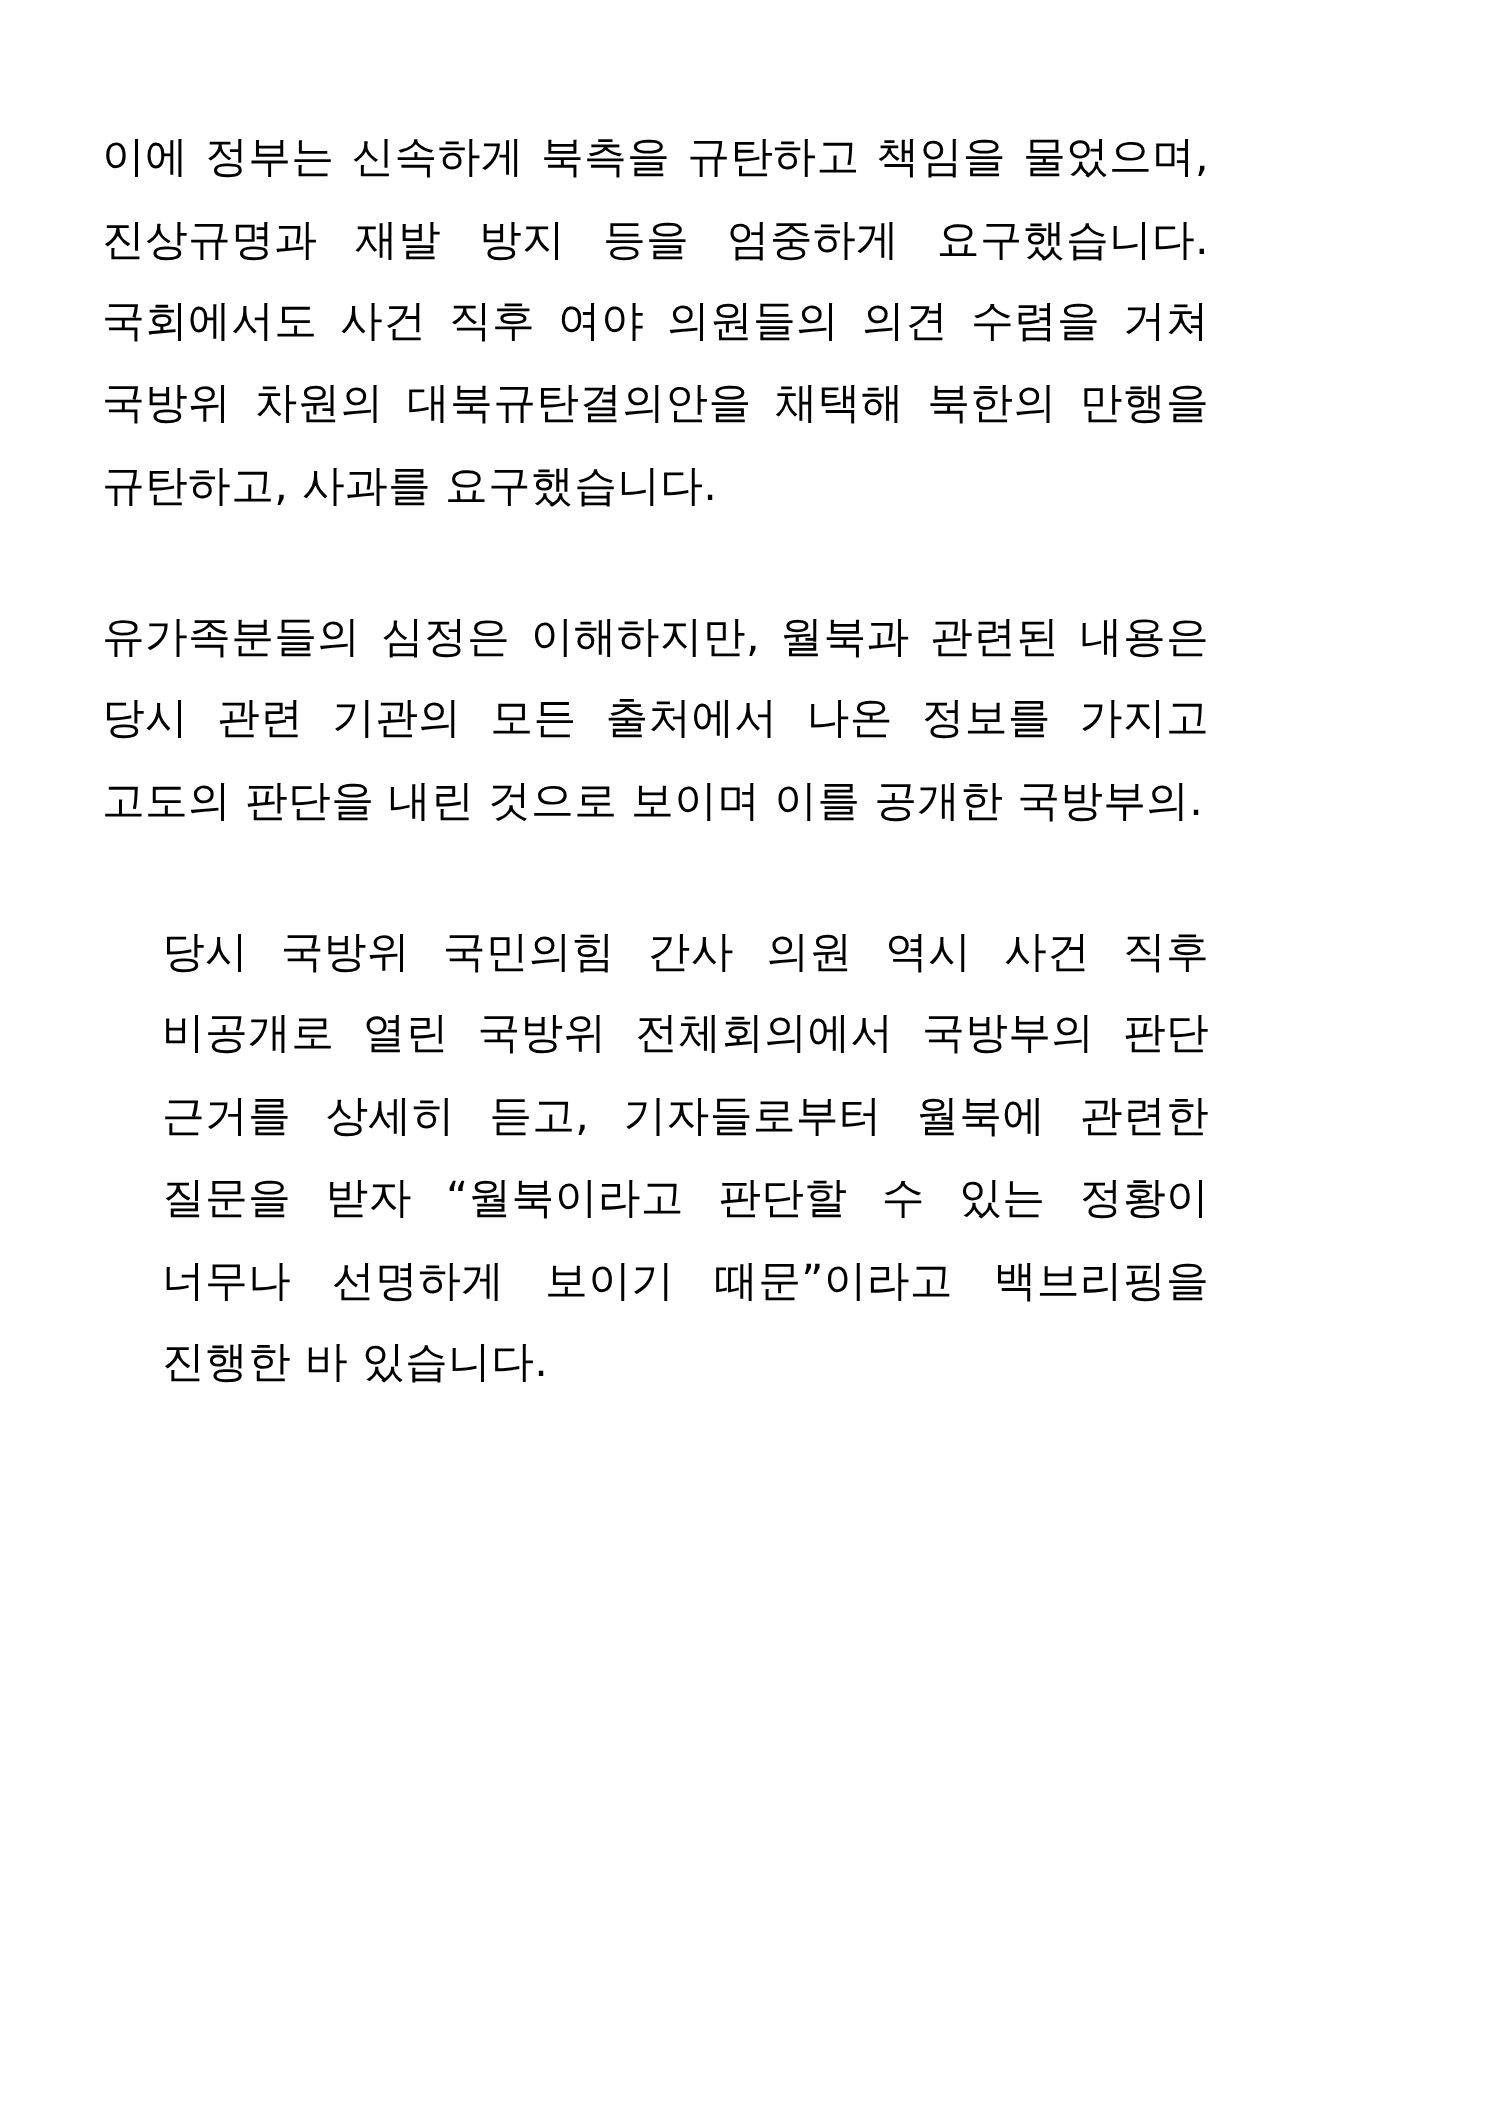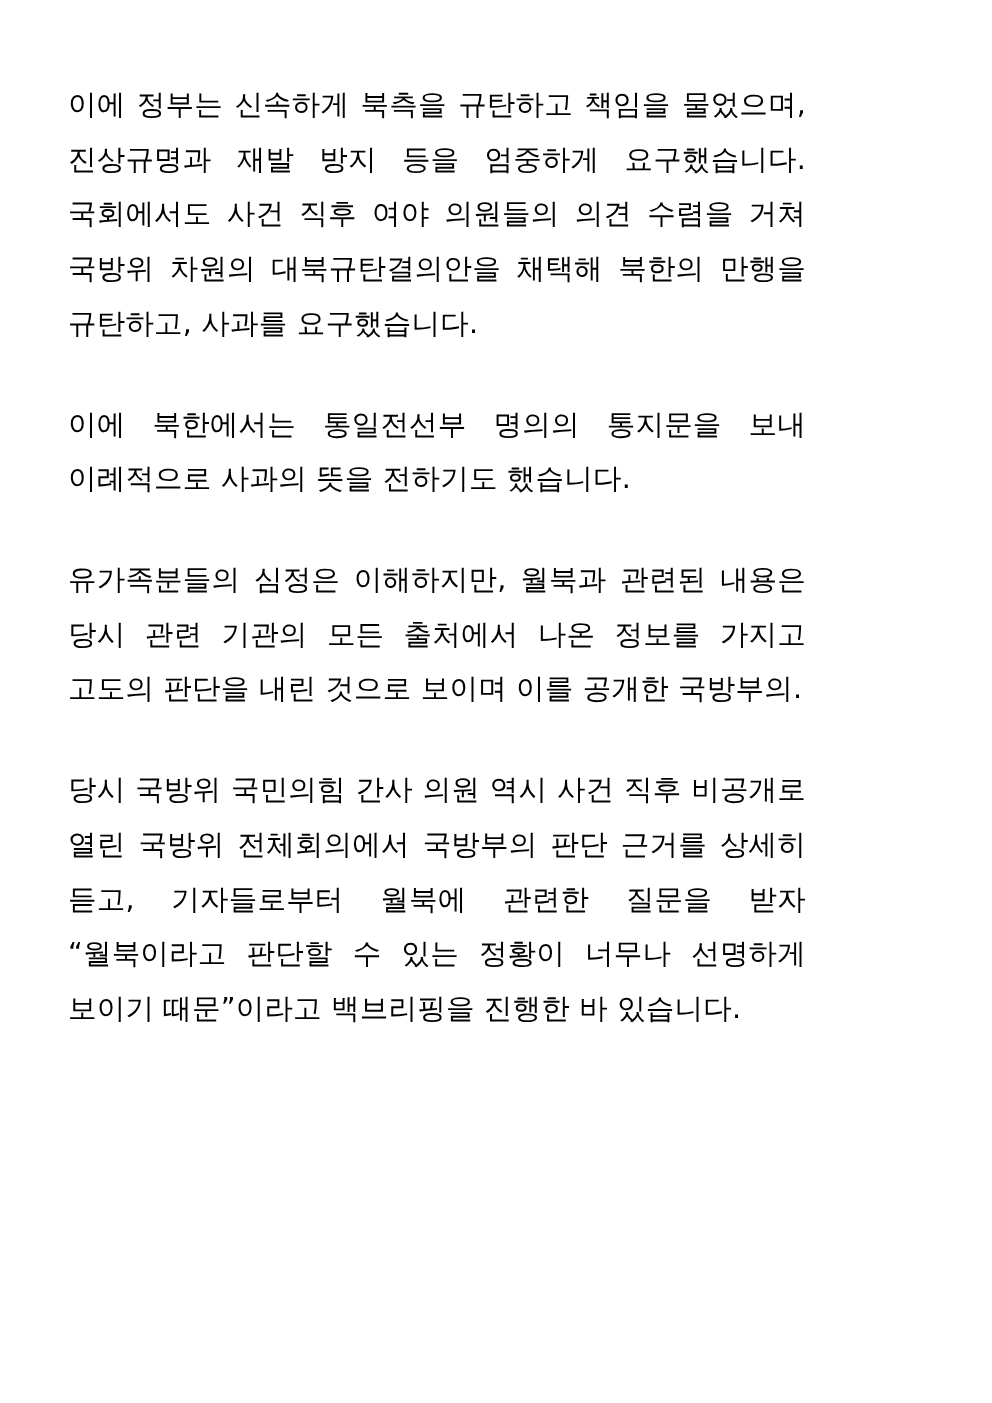--- a/index.html
+++ b/index.html
@@ -32,25 +32,25 @@
     text-justify: inter-character;
     word-break: keep-all;
     margin: 0 0 46px 0;
     letter-spacing: 0.2px;
   }
   .para:last-child {
     margin-bottom: 0;
   }
   .para.p-spacer-large {
     margin-bottom: 50px;
+    margin-left: 40px;
   }
 </style>
 </head>
 <body>
 
 <div class="page">
   <div class="doc-body">
     <p class="para">이에 정부는 신속하게 북측을 규탄하고 책임을 물었으며, 진상규명과 재발 방지 등을 엄중하게 요구했습니다. 국회에서도 사건 직후 여야 의원들의 의견 수렴을 거쳐 국방위 차원의 대북규탄결의안을 채택해 북한의 만행을 규탄하고, 사과를 요구했습니다.</p>
-    <p class="para">이에 북한에서는 통일전선부 명의의 통지문을 보내 이례적으로 사과의 뜻을 전하기도 했습니다.</p>
     <p class="para">유가족분들의 심정은 이해하지만, 월북과 관련된 내용은 당시 관련 기관의 모든 출처에서 나온 정보를 가지고 고도의 판단을 내린 것으로 보이며 이를 공개한 국방부의.</p>
     <p class="para p-spacer-large">당시 국방위 국민의힘 간사 의원 역시 사건 직후 비공개로 열린 국방위 전체회의에서 국방부의 판단 근거를 상세히 듣고, 기자들로부터 월북에 관련한 질문을 받자 “월북이라고 판단할 수 있는 정황이 너무나 선명하게 보이기 때문”이라고 백브리핑을 진행한 바 있습니다.</p>
   </div>
 </div>
 
 </body></html>

